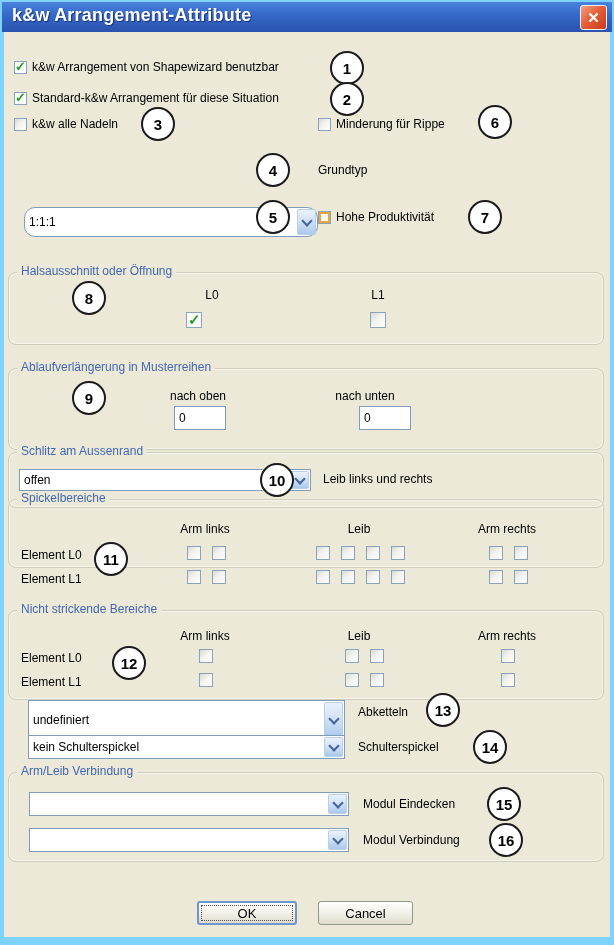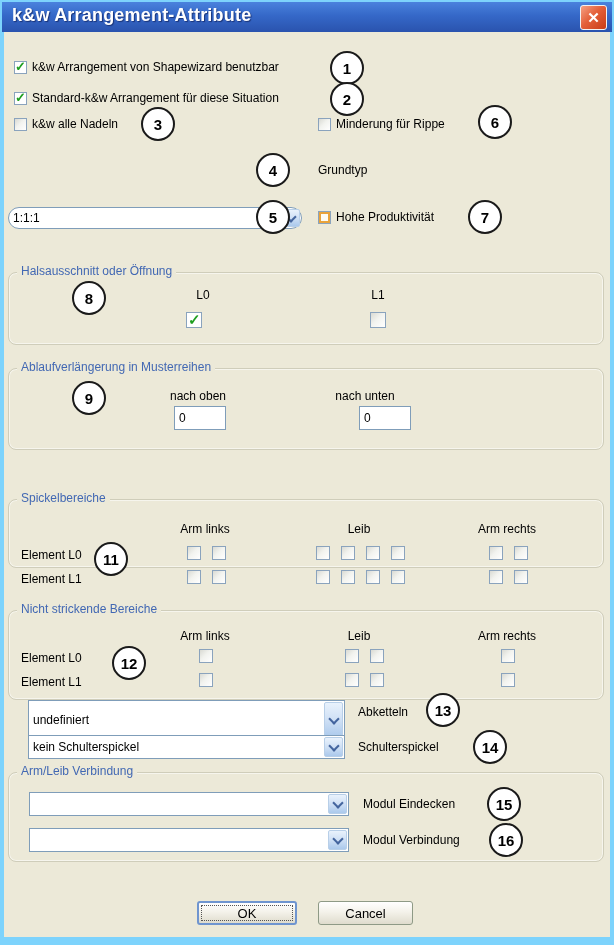--- a/index.html
+++ b/index.html
@@ -81,52 +81,63 @@
     <div class="lbl" style="left:28px;top:85px;">k&amp;w alle Nadeln</div>
     <div class="co" style="left:137px;top:75px;">3</div>
 
     <div class="cb" style="left:314px;top:86px;"></div>
     <div class="lbl" style="left:332px;top:85px;">Minderung für Rippe</div>
     <div class="co" style="left:474px;top:73px;">6</div>
 
     <div class="lbl" style="left:314px;top:131px;">Grundtyp</div>
     <div class="co" style="left:252px;top:121px;">4</div>
 
-    <div class="combo" style="left:4px;top:175px;width:294px;height:22px;border-radius:11px;">
+    <div class="combo" style="left:20px;top:175px;width:294px;height:30px;border-radius:11px;">
       <span class="val">1:1:1</span>
       <span class="arrow">
           <span class="chev"></span>
         </span>
     </div>
     <div class="co" style="left:252px;top:168px;">5</div>
 
     <div class="cb amber" style="left:314px;top:179px;"></div>
     <div class="lbl" style="left:332px;top:178px;">Hohe Produktivität</div>
     <div class="co" style="left:464px;top:168px;">7</div>
 
     <div class="grp" style="left:4px;top:240px;width:596px;height:73px;">
       <span class="grp-cap">Halsausschnitt oder Öffnung</span>
       <div class="co" style="left:63px;top:8px;">8</div>
-      <div class="hdr" style="left:179px;top:15px;width:30px;">L0</div>
+      <div class="hdr" style="left:188px;top:15px;width:30px;">L0</div>
       <div class="hdr" style="left:354px;top:15px;width:30px;">L1</div>
       <div class="cb big checked" style="left:177px;top:39px;">
           <span class="tick">✓</span>
         </div>
       <div class="cb big" style="left:361px;top:39px;"></div>
     </div>
 
     <div class="grp" style="left:4px;top:336px;width:596px;height:82px;">
       <span class="grp-cap">Ablaufverlängerung in Musterreihen</span>
       <div class="co" style="left:63px;top:12px;">9</div>
       <div class="hdr" style="left:149px;top:20px;width:80px;">nach oben</div>
       <input class="tin" style="left: 165px; top: 37px; width: 52px; height: 24px;" value="0">
       <div class="hdr" style="left:316px;top:20px;width:80px;">nach unten</div>
       <input class="tin" style="left: 350px; top: 37px; width: 52px; height: 24px;" value="0">
     </div>
 
+    <div class="grp" style="left:4px;top:420px;width:596px;height:56px;">
+      <span class="grp-cap">Schlitz am Aussenrand</span>
+      <div class="combo" style="left:10px;top:16px;width:292px;height:22px;">
+        <span class="val">offen</span>
+        <span class="arrow">
+            <span class="chev"></span>
+          </span>
+      </div>
+      <div class="lbl" style="left:314px;top:19px;">Leib links und rechts</div>
+      <div class="co" style="left:251px;top:10px;">10</div>
+    </div>
 
     <div class="grp" style="left:4px;top:467px;width:596px;height:69px;">
       <span class="grp-cap">Spickelbereiche</span>
       <div class="co" style="left:85px;top:42px;">11</div>
       <div class="hdr" style="left:161px;top:22px;width:70px;">Arm links</div>
       <div class="hdr" style="left:330px;top:22px;width:40px;">Leib</div>
       <div class="hdr" style="left:458px;top:22px;width:80px;">Arm rechts</div>
       <div class="lbl" style="left:12px;top:48px;">Element L0</div>
       <div class="lbl" style="left:12px;top:72px;">Element L1</div>
 

